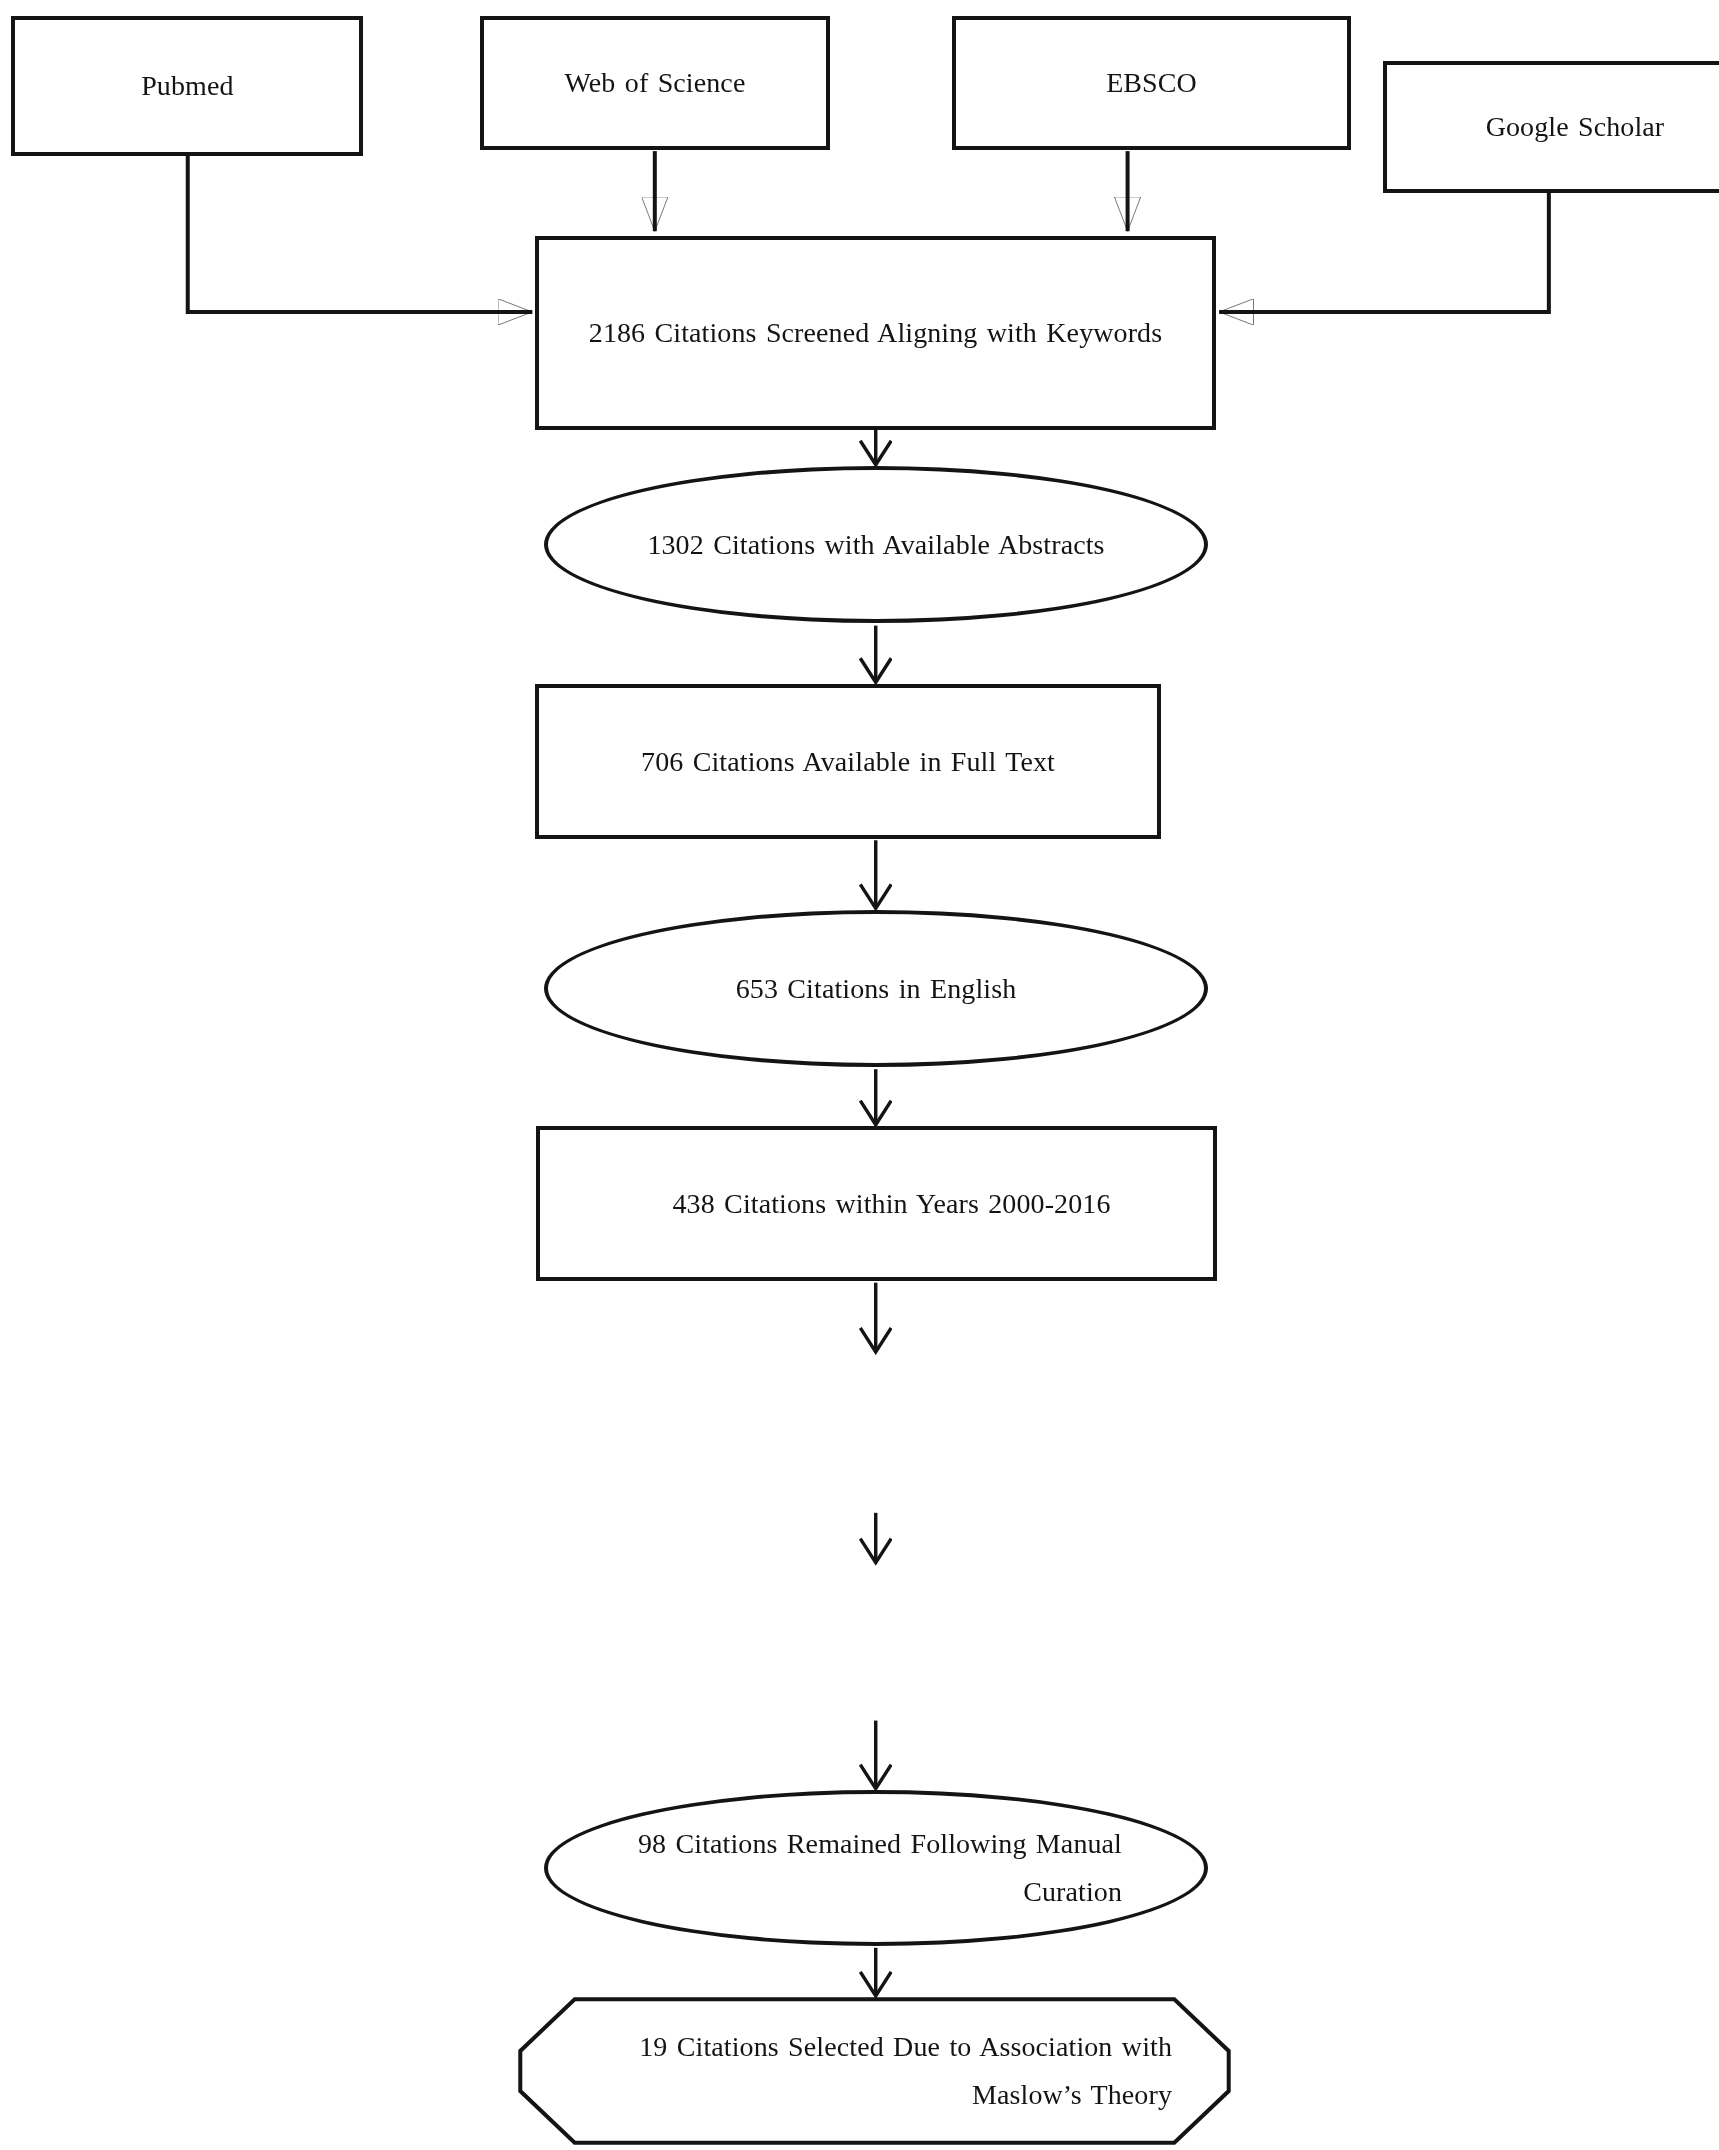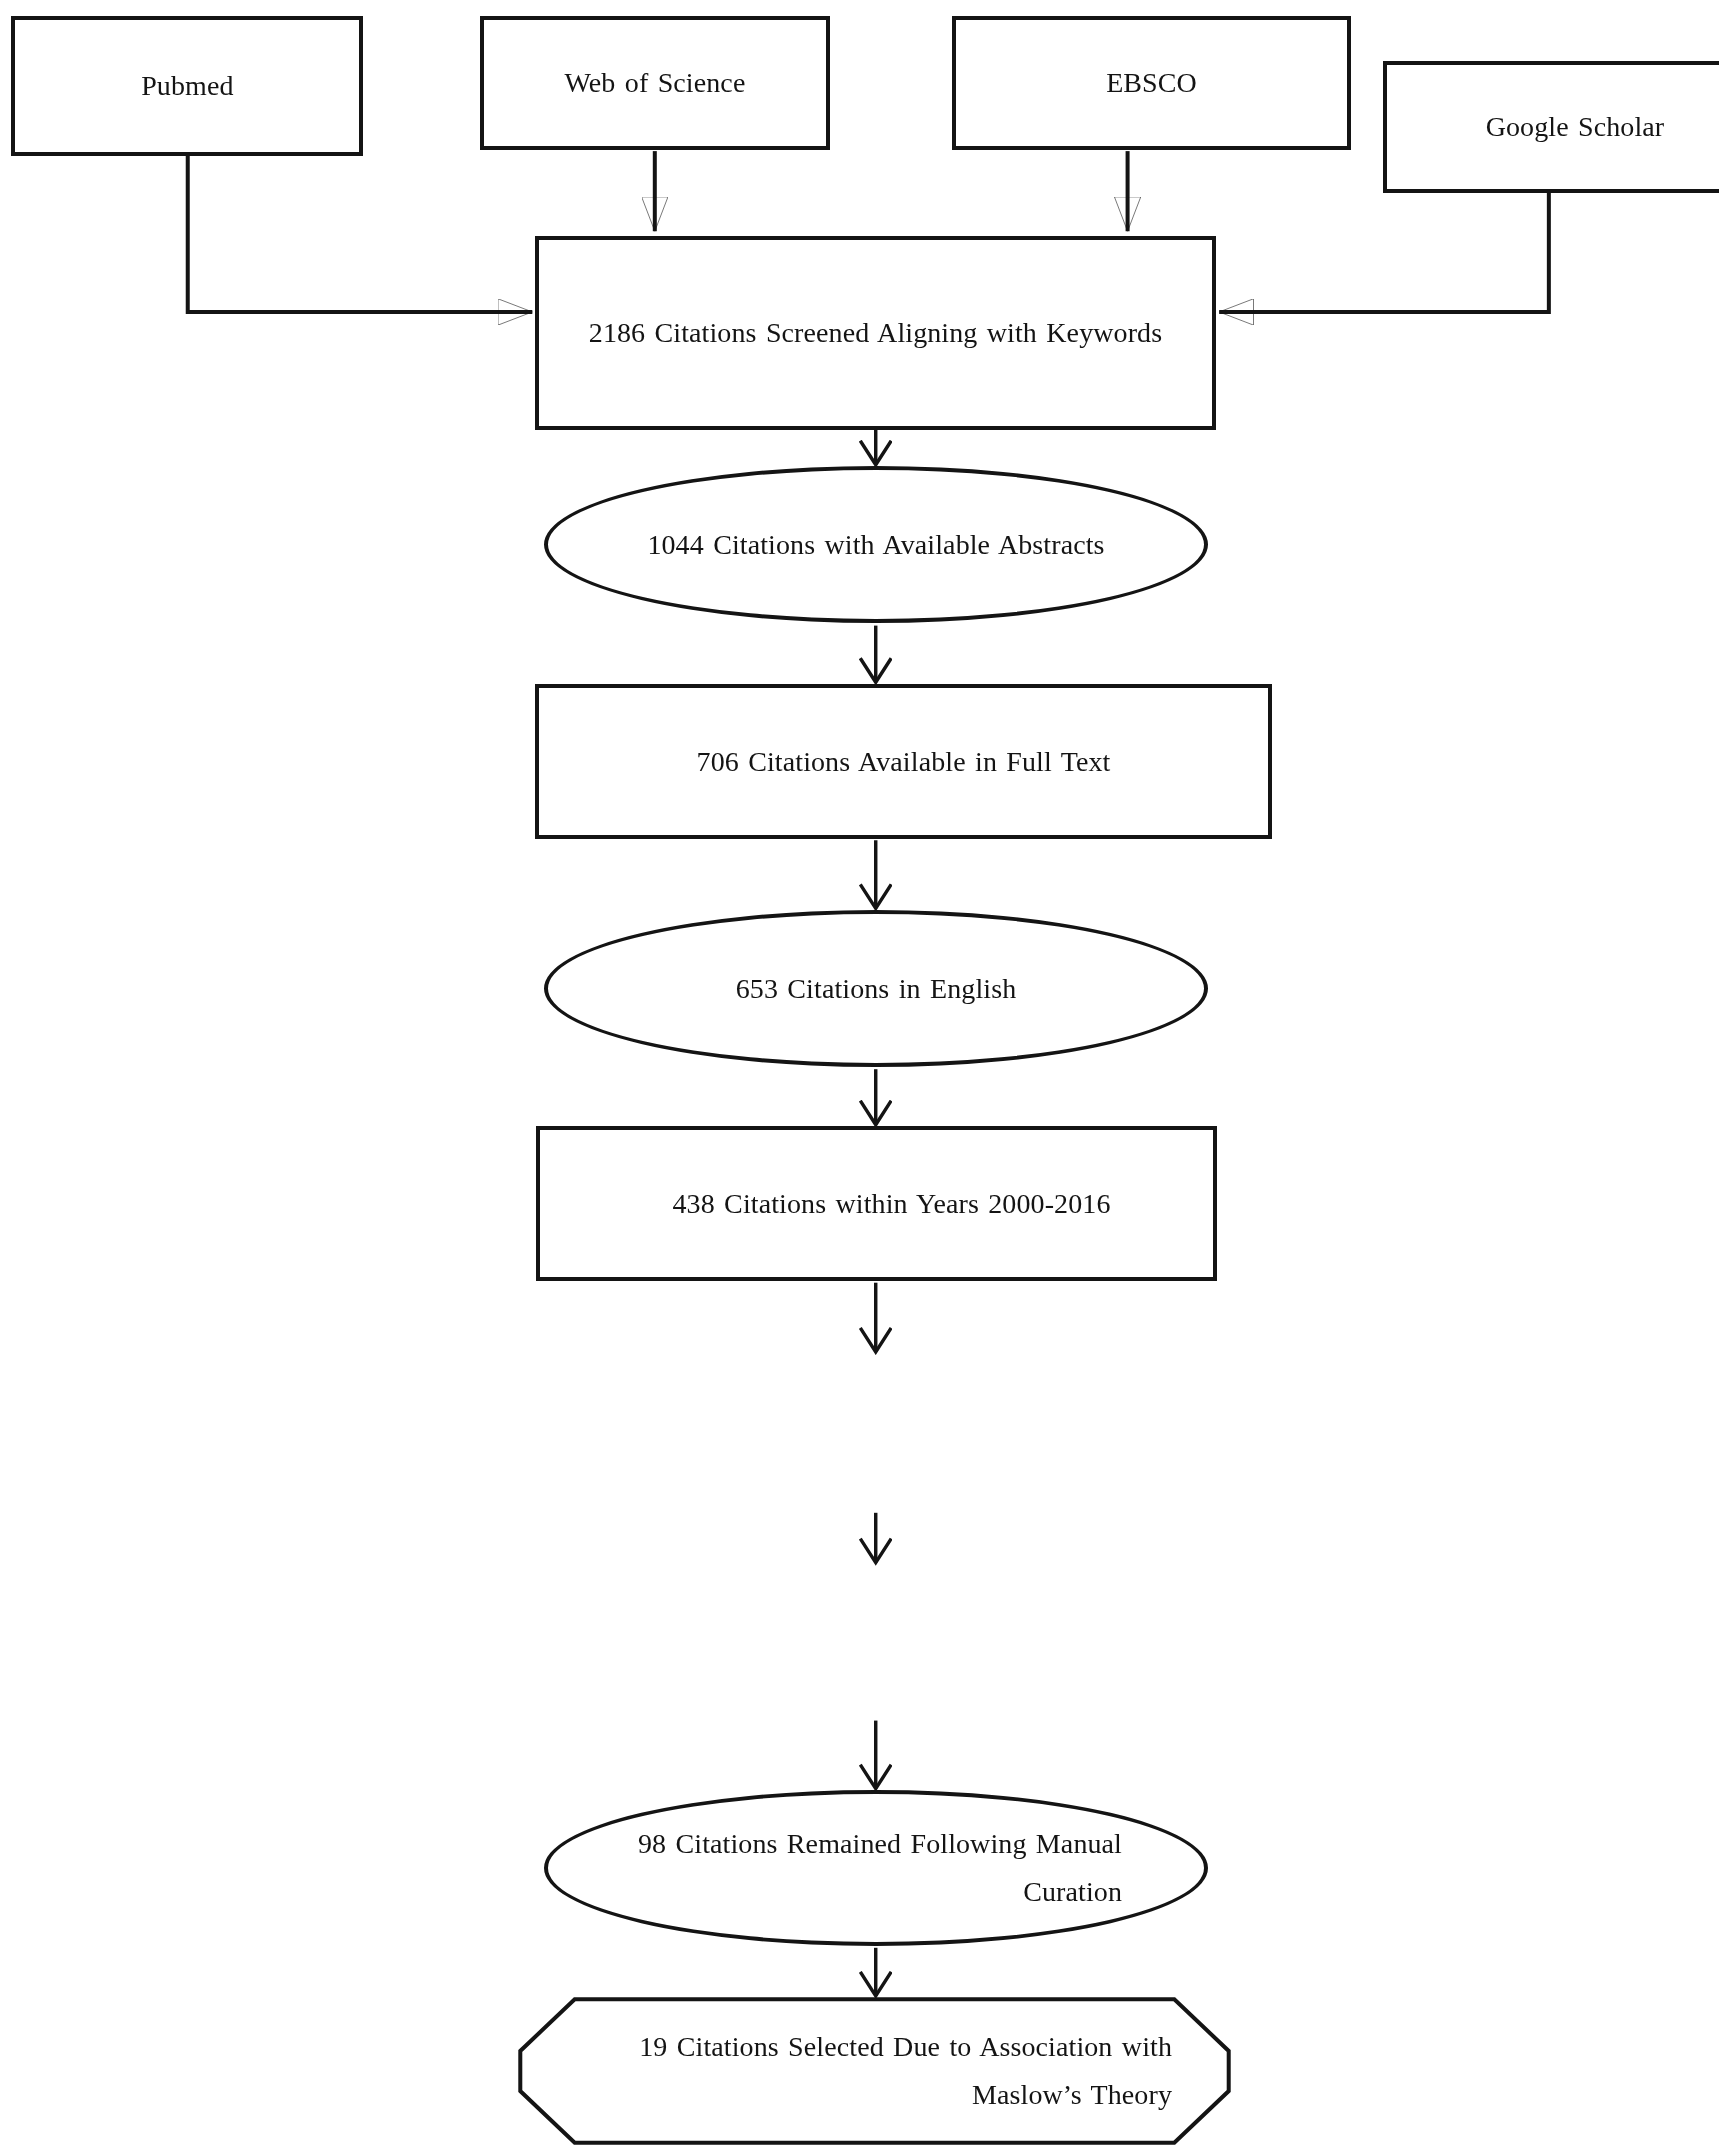--- a/index.html
+++ b/index.html
@@ -55,21 +55,21 @@
 
   
   .src-pubmed { left: 11.4px;   top: 16px; width: 352px; height: 140px; }
   .src-wos    { left: 480px;  top: 16px; width: 350px; height: 134px; }
   .src-ebsco  { left: 952px; top: 16px; width: 399px; height: 134px; }
   .src-gs     { left: 1383px; top: 12.6px; width: 384px; height: 132px; margin-top: 48px; }
 
   
   .step-0 { left: 535px; top: 236px;  width: 681px; height: 194px; }
   .step-1 { left: 544px; top: 466px;  width: 664px; height: 157px; }
-  .step-2 { left: 535px; top: 684px; width: 737px; height: 155px; }
+  .step-2 { left: 535px; top: 684px; width: 626px; height: 155px; }
   .step-3 { left: 544px; top: 910px; width: 664px; height: 157px; }
   .step-4 { left: 536px; top: 1126px; width: 681px; height: 155px; padding-left: 30px; }
   .step-5 { left: 544px; top: 1353px; width: 664px; height: 157px; }
   .step-6 { left: 535px; top: 1564px; width: 681px; height: 155px; }
   .step-7 { left: 544px; top: 1790px; width: 664px; height: 156px; }
   .step-8 { left: 518px; top: 1997px; width: 713px; height: 148px; }
 
   
   .mw1170 { max-width: 670px; }
   .mw840  { max-width: 481px; }
@@ -118,21 +118,21 @@
   </div>
   <div class="node rect src-gs">
     <span class="node-label">Google Scholar</span>
   </div>
 
   <div class="node rect step-0">
     <span class="node-label mw1170">2186 Citations Screened Aligning with Keywords</span>
   </div>
 
   <div class="node ellipse step-1">
-    <span class="node-label mw840">1044 Citations with Available Abstracts</span>
+    <span class="node-label mw840">1302 Citations with Available Abstracts</span>
   </div>
 
   <div class="node rect step-2">
     <span class="node-label mw1170">706 Citations Available in Full Text</span>
   </div>
 
   <div class="node ellipse step-3">
     <span class="node-label mw900">653 Citations in English</span>
   </div>
 

